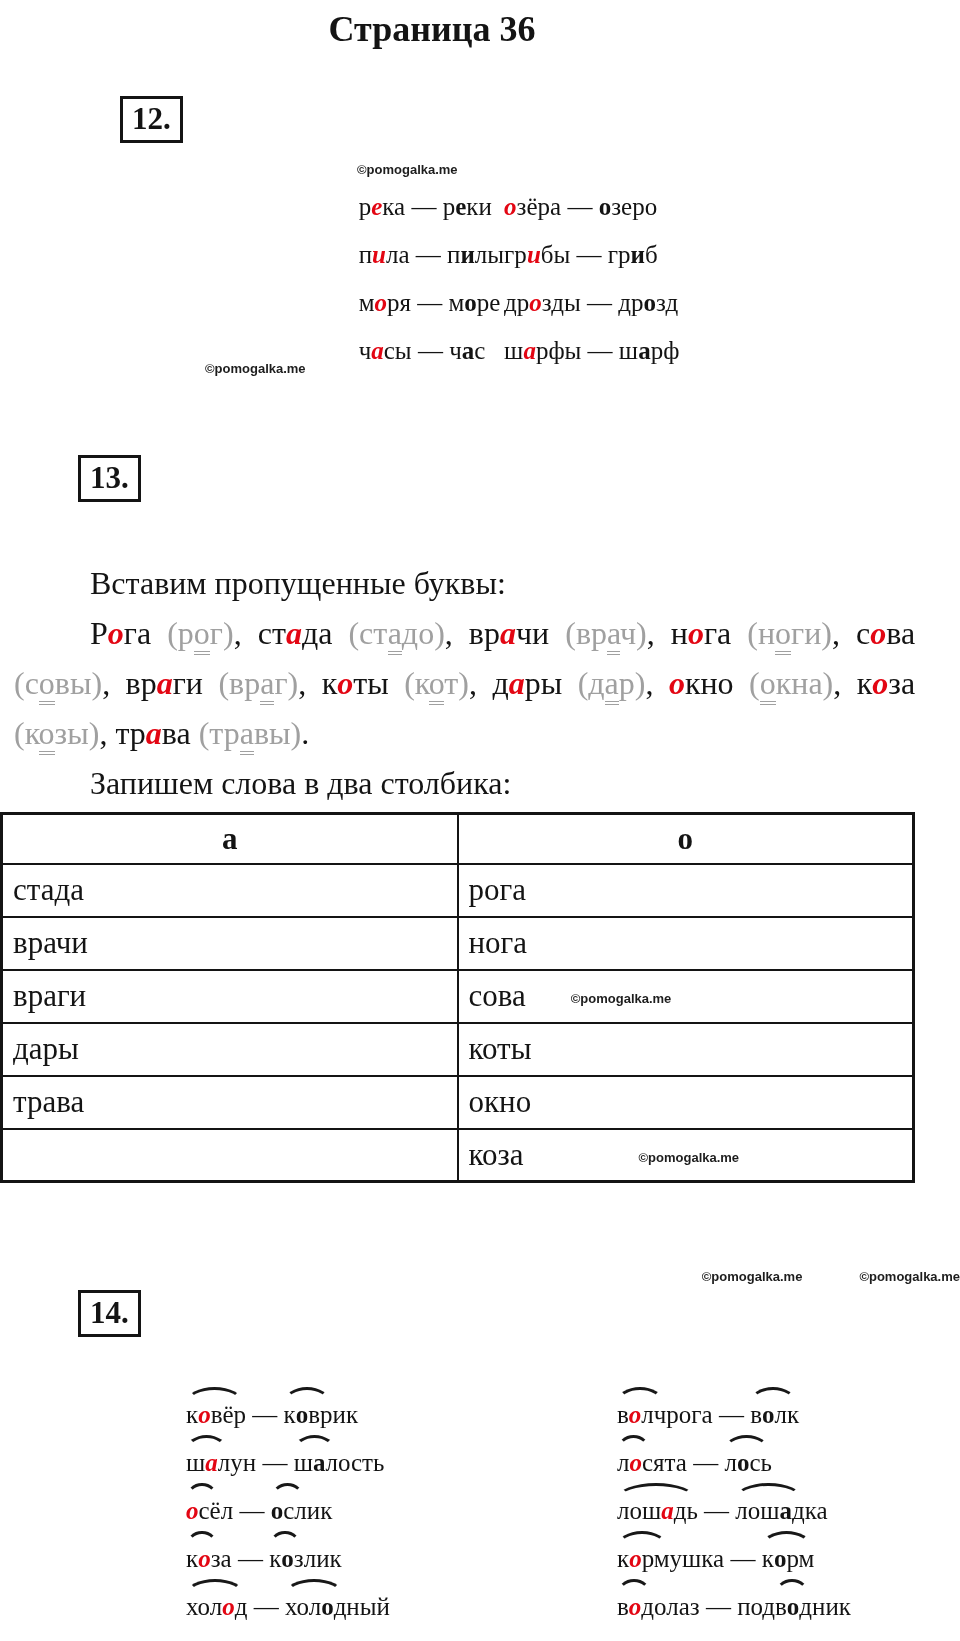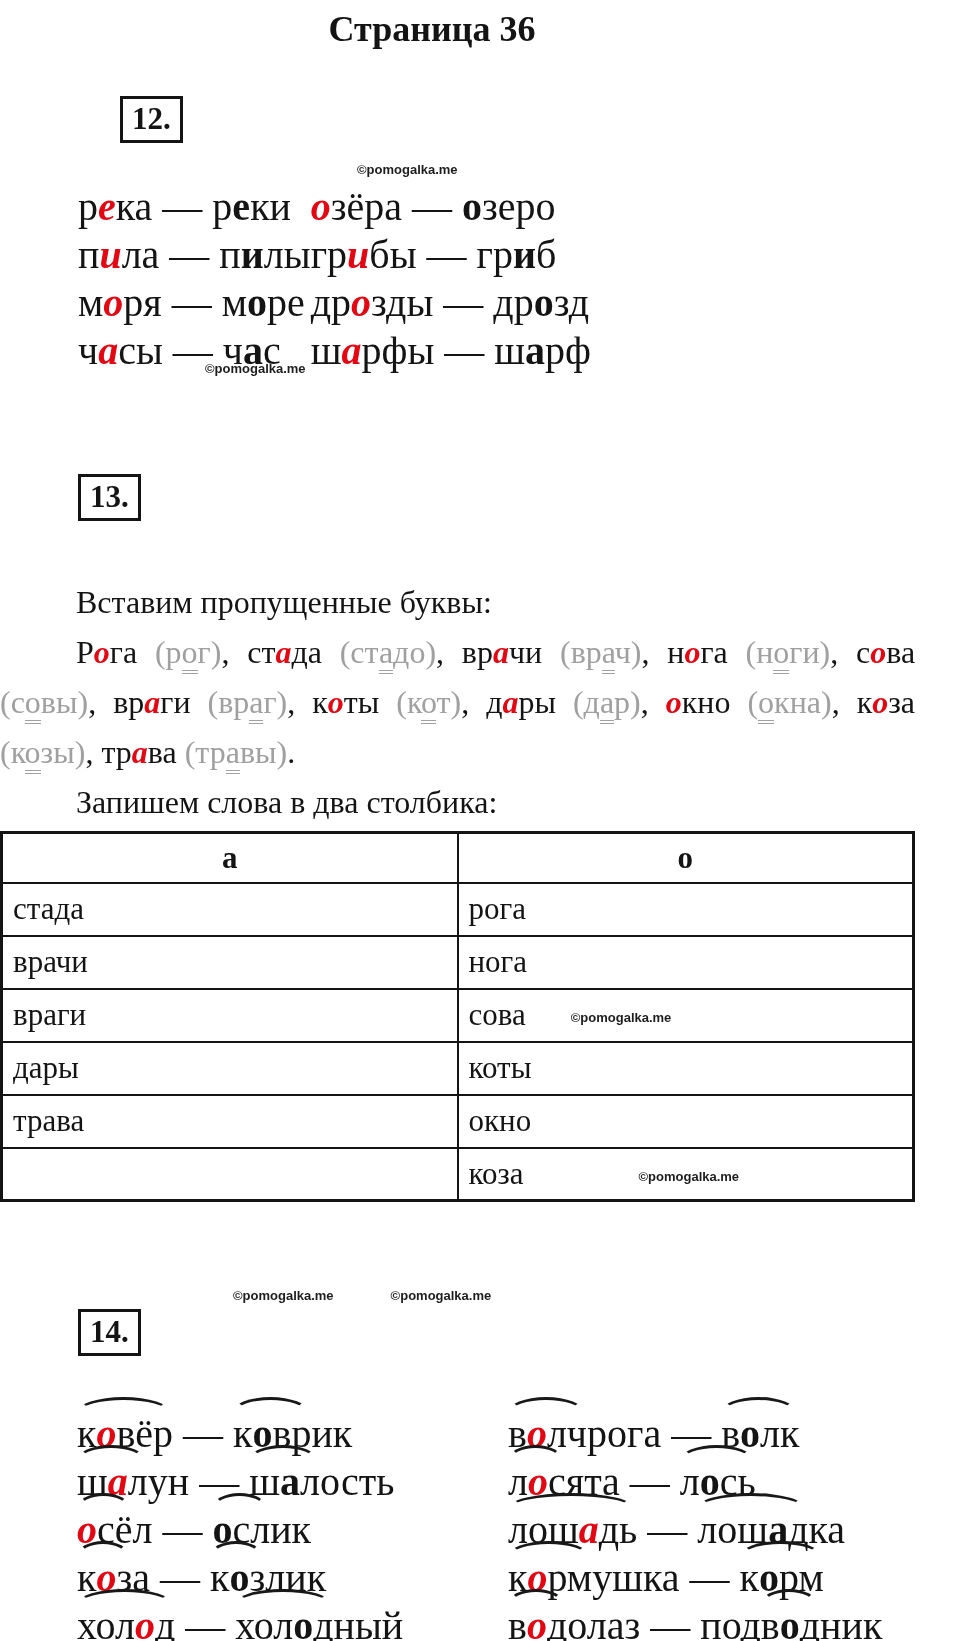--- a/index.html
+++ b/index.html
@@ -5,40 +5,40 @@
   :root { --red:#e30613; --gray:#a0a0a0; --ink:#141414; }
   * { margin:0; padding:0; box-sizing:border-box; }
   html,body { background:#fff; }
   body {
     width:960px; height:1641px; overflow:hidden;
     font-family:"Liberation Serif", serif; color:var(--ink);
   }
   .title { width:820px; text-align:center; font-weight:700; font-size:36px; line-height:42px; padding-top:8px;padding-left:44px; }
   .numrow { height:46px; }
   .nb12 { margin:46px 0 0 78px;padding-left:42px; }
-  .nb13 { margin:92px 0 0 78px; }
+  .nb13 { margin:73px 0 0 78px; }
   .nb14 { margin:2px 0 0 78px; }
   .numbox {
     display:inline-block; border:3px solid var(--ink);
     padding:0 9px 2px; font-weight:700; font-size:31px; line-height:39px;
   }
   .wm { font-family:"Liberation Sans", sans-serif; font-weight:700; font-size:13px; color:#1d1d1d; }
   .wm-top { margin:20px 0 0 357px; height:21px; }
   .wm2 { margin:-14px 0 0 205px; height:21px; }
-  .wmrow { margin:84px 0 0 233px; height:21px; }
+  .wmrow { margin:84px 0 0 233px; height:21px;text-align:right; }
   .wmgap { margin-left:57px; }
-  .words { font-size:40px; line-height:48px; }
+  .words { font-size:25px; line-height:48px;justify-content:center; }
   .cols { display:flex; }
   .ex14 { margin:55px 0 0 77px; }
   .ex14 .colL { width:431px; }
   .r { color:var(--red); font-weight:700; font-style:italic; }
   .b { font-weight:700; }
   .g { color:var(--gray); }
   .gu { color:var(--gray); border-bottom:4px double var(--gray); }
-  .para { width:915px; font-size:32px; line-height:50px; text-indent:76px; text-align:justify; }
+  .para { width:915px; font-size:32px; line-height:50px; text-indent:76px; text-align:justify;padding-left:14px; }
   .intro { margin-top:57px; }
   .tbl { width:915px; border-collapse:collapse; border:3px solid var(--ink); margin-top:4px; }
   .tbl th, .tbl td { border:2px solid var(--ink); font-weight:400; }
   .tbl th { height:50px; font-size:31px; font-weight:700; text-align:center; width:50%; }
   .tbl td { height:53px; font-size:31px; padding-left:10px; }
   .wm-cell1 { margin-left:45px; vertical-align:3px; }
   .wm-cell2 { margin-left:115px; vertical-align:3px; }
   .arc { position:relative; }
   .arc::before {
     content:""; position:absolute; left:0; right:3px; top:-14px; height:24px;

